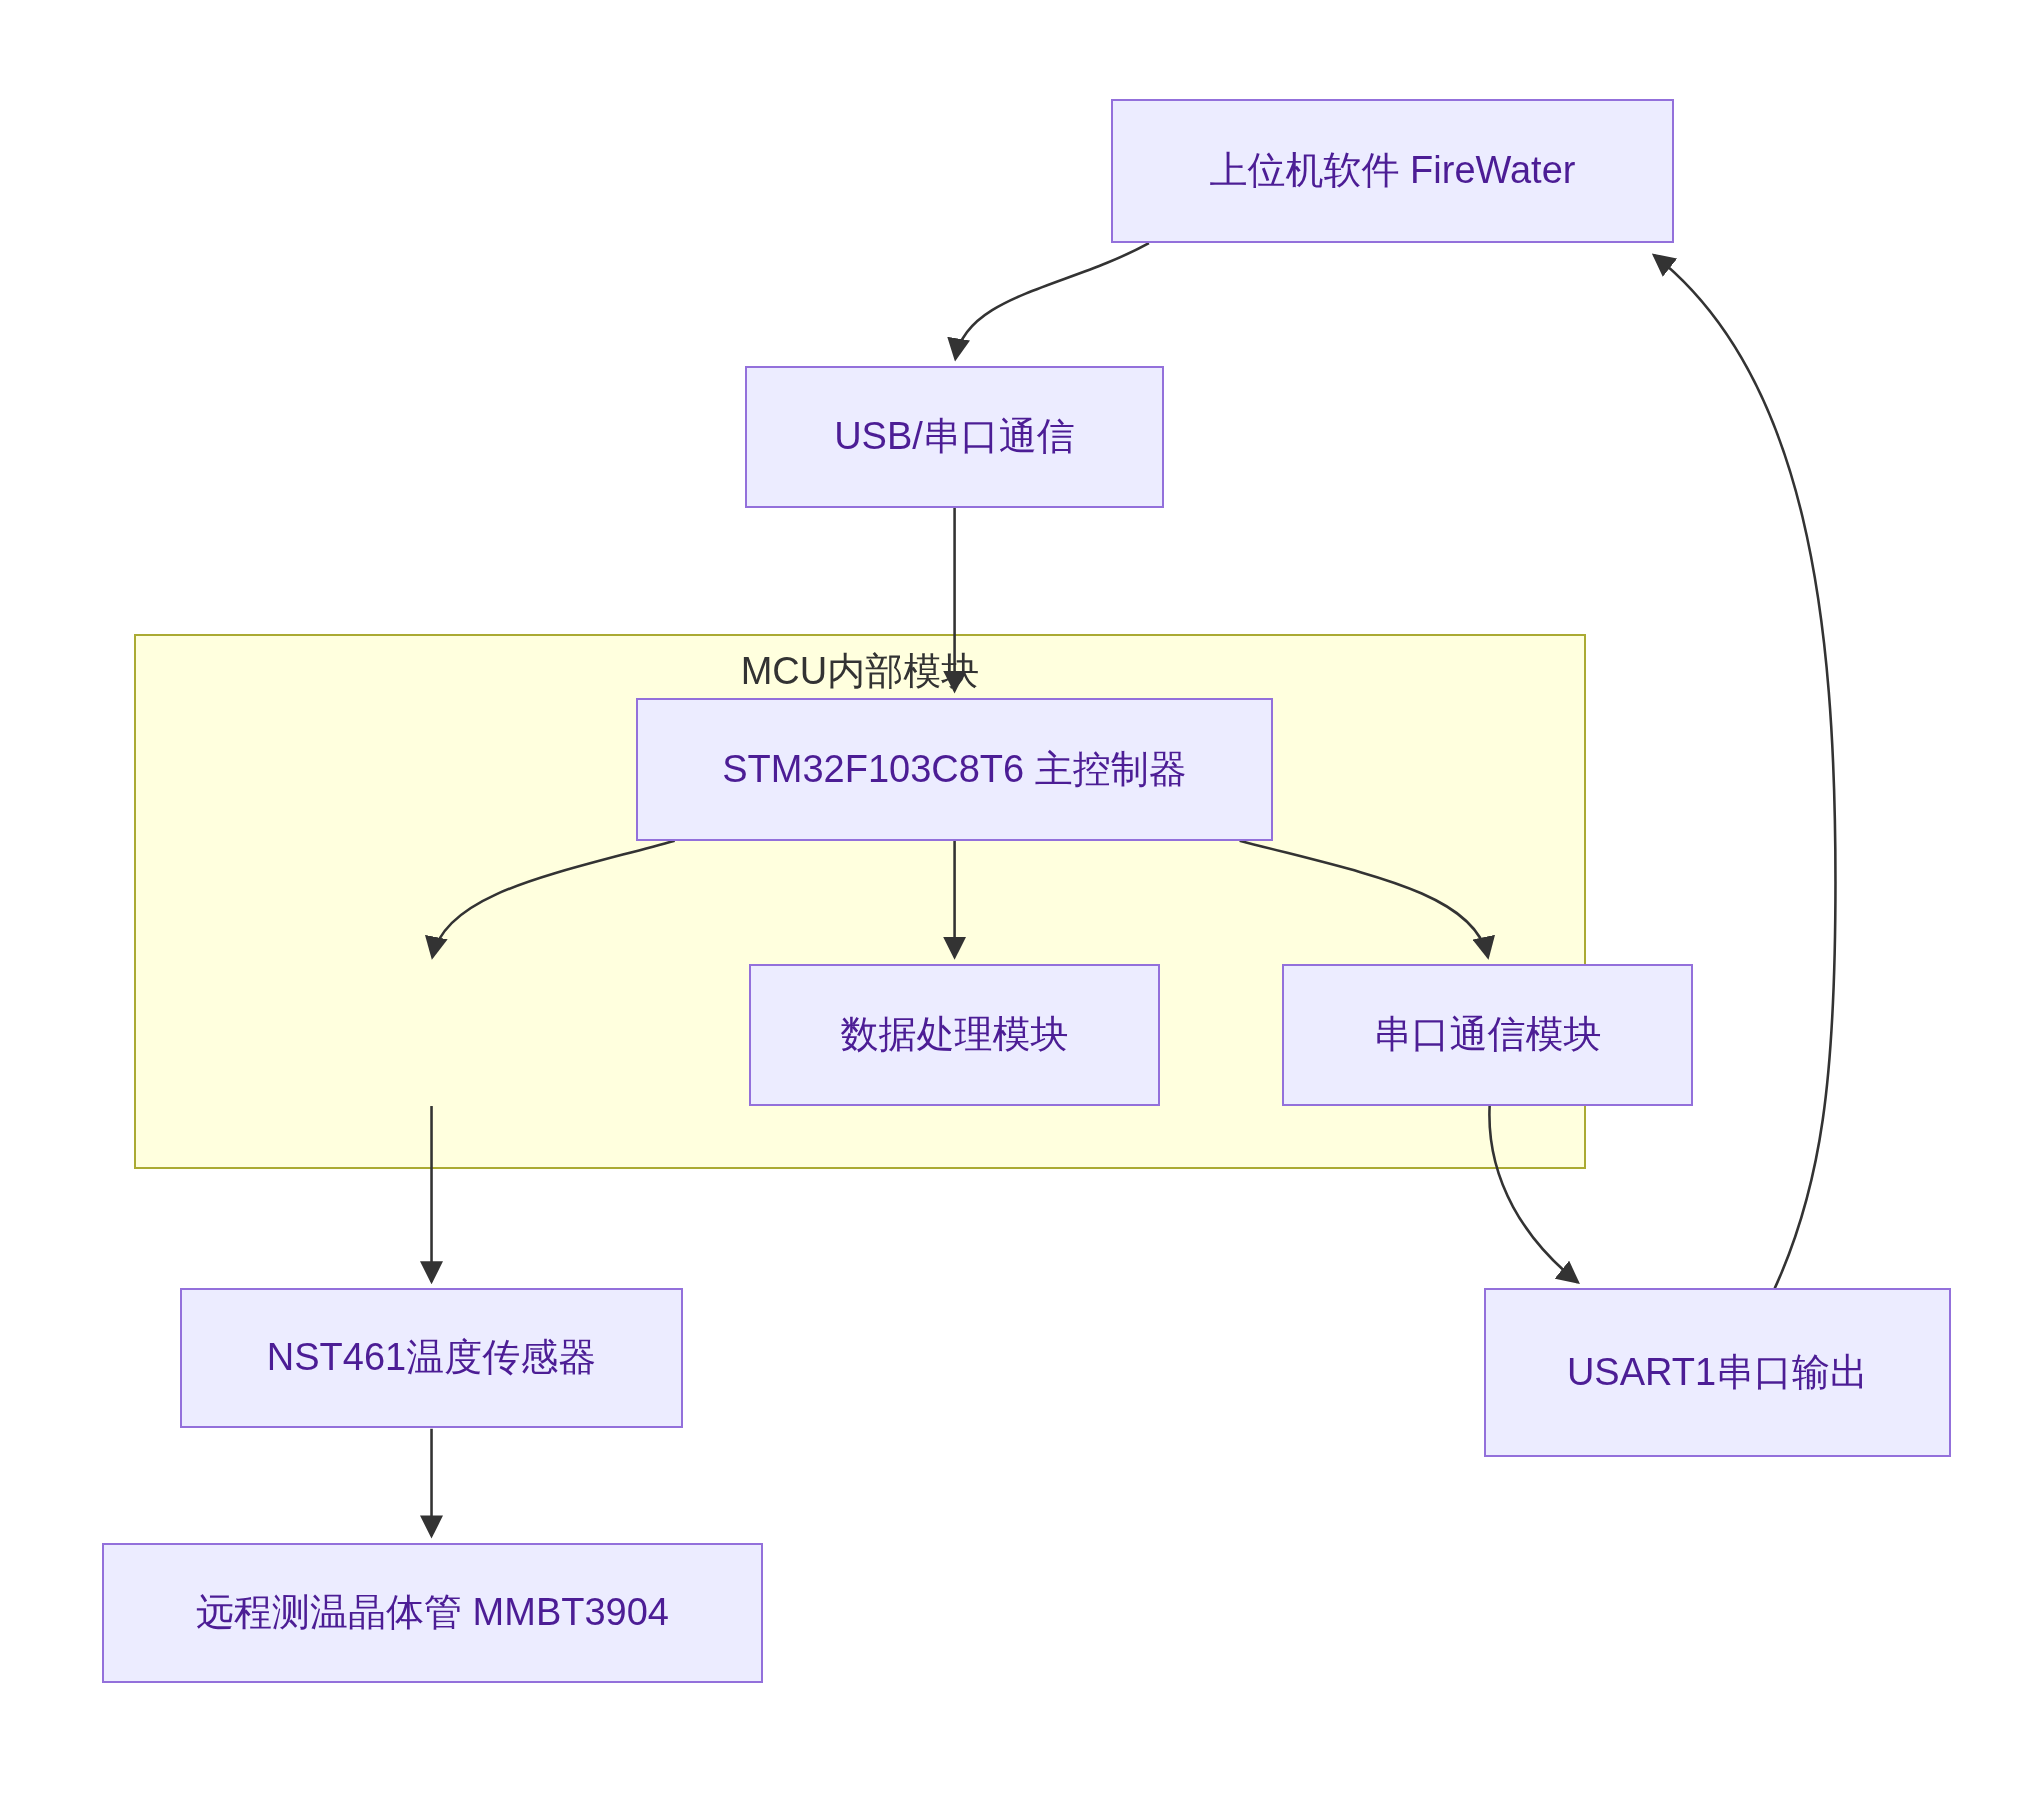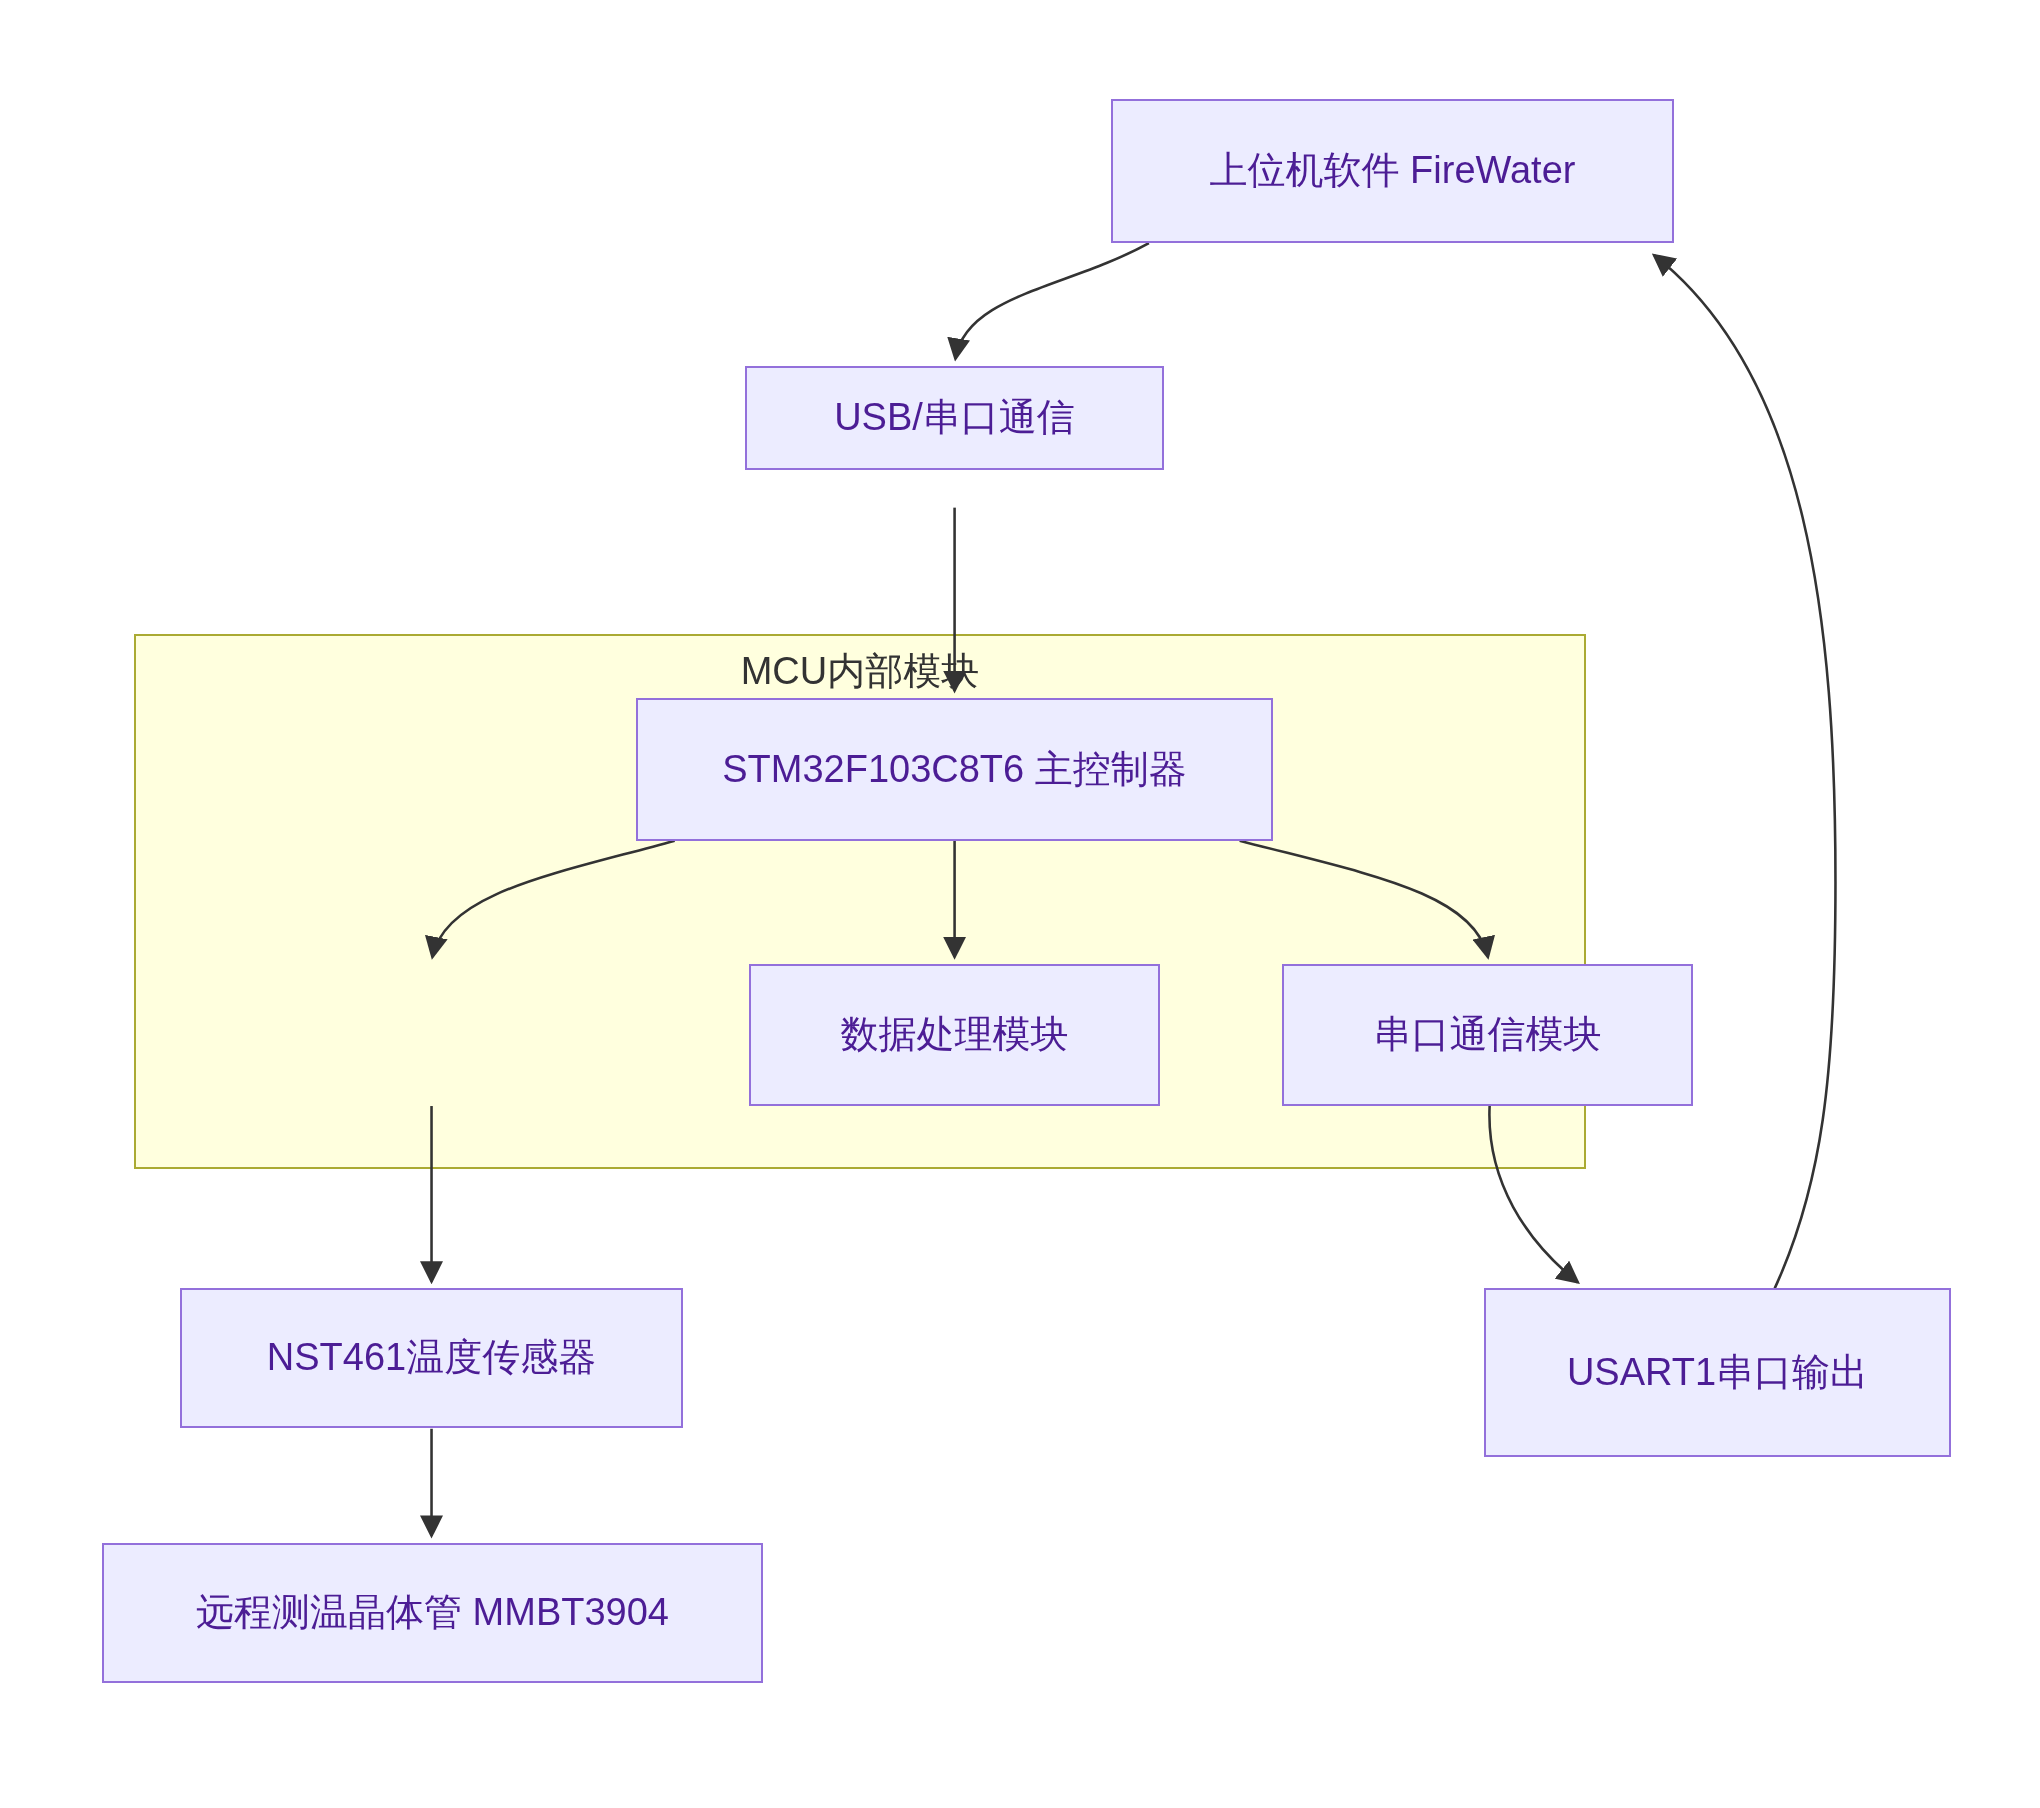--- a/index.html
+++ b/index.html
@@ -59,21 +59,21 @@
     display: flex;
     align-items: center;
     justify-content: center;
     text-align: center;
     font-size: 38px;
     line-height: 1.3;
     color: #4c1d95;
     z-index: 3;
   }
   .node-firewater { left: 1111px; top: 99px;  width: 563px; height: 144px; }
-  .node-usb       { left: 745px;  top: 366px;  width: 419px; height: 104px; }
+  .node-usb       { left: 745px;  top: 366px;  width: 419px; height: 142px; }
   .node-stm32     { left: 636px;  top: 698px;  width: 637px; height: 143px; }
   .node-temp      { left: 226px;  top: 964px; width: 411px; height: 142px; }
   .node-data      { left: 749px;  top: 964px; width: 411px; height: 142px; }
   .node-serial    { left: 1282px; top: 964px; width: 411px; height: 142px; }
   .node-nst461    { left: 180px;  top: 1288px; width: 503px; height: 140px; }
   .node-usart1    { left: 1484px; top: 1288px; width: 467px; height: 169px; }
   .node-mmbt      { left: 102px;  top: 1543px; width: 661px; height: 140px; }
 </style>
 </head>
 <body>

